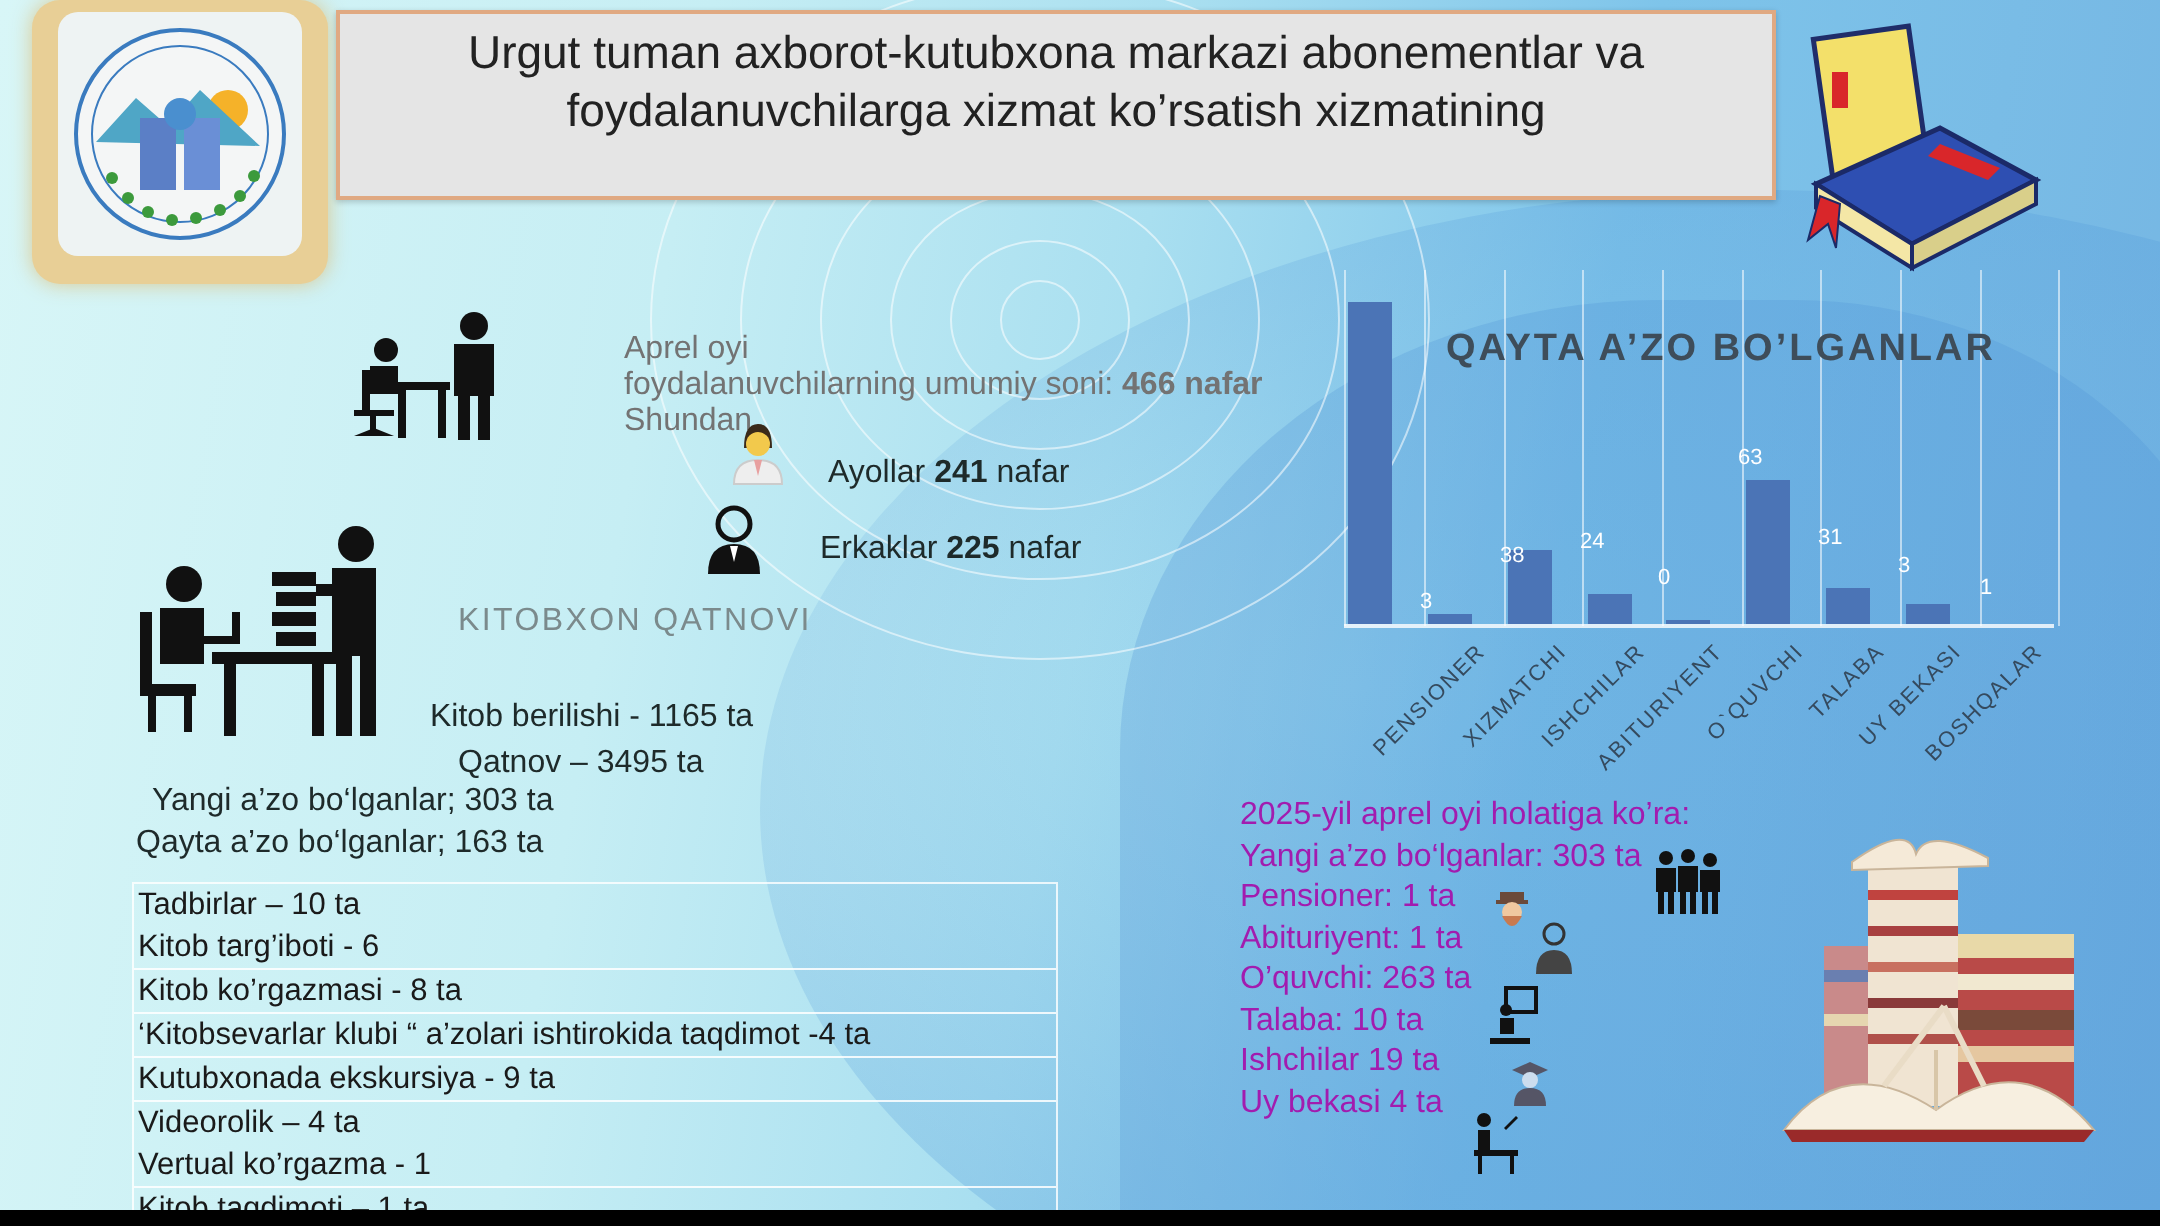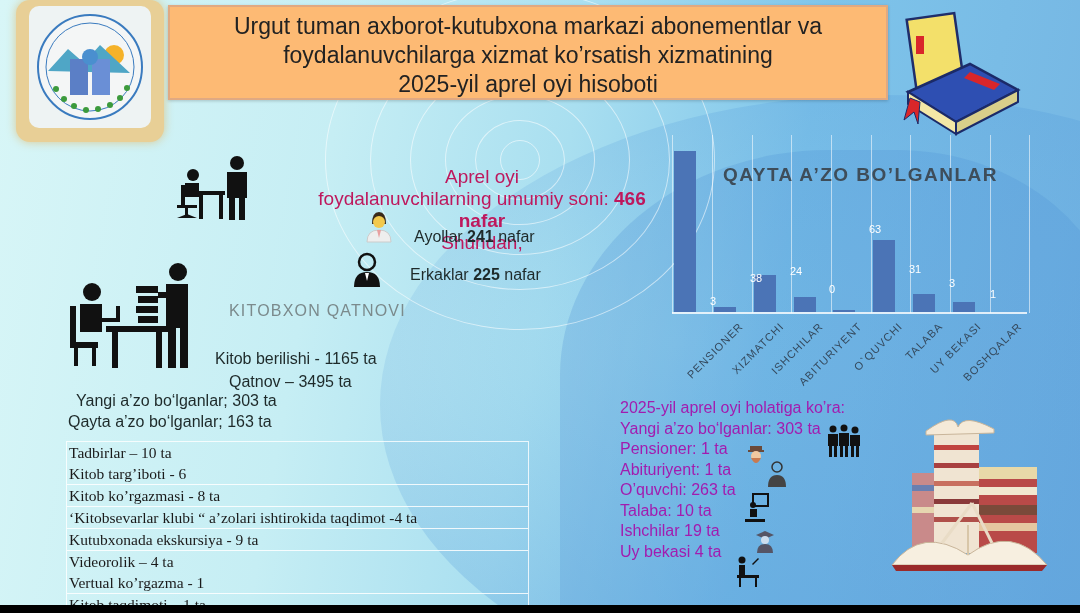--- a/index.html
+++ b/index.html
@@ -34,40 +34,40 @@
     box-shadow: 0 0 10px rgba(220,190,120,0.8);
   }
   .logo-inner {
     position: absolute; left: 13px; top: 6px; width: 122px; height: 122px;
     background: #eef3f3; border-radius: 10px;
     display: flex; align-items: center; justify-content: center;
   }
 
   .title-box {
     position: absolute; left: 168px; top: 5px; width: 720px; height: 95px;
-    background: #fdba74; border: 2px solid #e0a982;
+    background: #e5e5e5; border: 2px solid #e0a982;
     box-shadow: 0 1px 3px rgba(0,0,0,0.2);
     text-align: center; font-size: 23px; line-height: 29px; padding-top: 5px; color: #222;
   }
 
   .books-top { position: absolute; left: 900px; top: 2px; width: 125px; height: 138px; }
 
   .person-icon { position: absolute; }
 
-  .summary { position: absolute; text-align: center; font-size: 19px; color: #be185d; }
+  .summary { position: absolute; font-size: 16px; color: #737373; }
   .summary b { font-weight: bold; margin-top: 48px; }
 
   .kitob-title { position: absolute; left: 229px; top: 302px; font-size: 16px; letter-spacing: 1.2px; color: #7b8a8c; }
   .line { position: absolute; font-size: 16px; color: #1e2a2a; white-space: nowrap; }
 
   .events {
     position: absolute; left: 66px; top: 441px; width: 463px; height: 166px;
     border: 1.5px solid rgba(255,255,255,0.8); overflow: hidden;
   }
-  .events .grp { border-bottom: 1.5px solid rgba(255,255,255,0.85); padding-left: 2px; font-family: Liberation Serif, serif; }
+  .events .grp { border-bottom: 1.5px solid rgba(255,255,255,0.85); padding-left: 2px; }
   .events .row { font-size: 15.5px; line-height: 21px; white-space: nowrap; color: #1a1a1a; }
 
   .chart { position: absolute; left: 672px; top: 135px; width: 360px; height: 250px; }
   .chart-title { position: absolute; left: 723px; top: 164px; font-size: 19px; letter-spacing: 1.5px; color: #3e4d5a; font-weight: bold; }
   .vline { position: absolute; top: 0; width: 1px; height: 178px; background: rgba(255,255,255,0.55); }
   .baseline { position: absolute; left: 0; top: 177px; width: 355px; height: 1.5px; background: rgba(255,255,255,0.8); }
   .bar { position: absolute; background: #4b74b6; }
   .bar-val { position: absolute; font-size: 11px; color: #fff; font-weight: normal; width: 30px; }
   .cat {
     position: absolute; font-size: 11px; color: #354a5e; letter-spacing: 1px;
@@ -113,21 +113,20 @@
         <circle cx="86" cy="87" r="3"></circle>
           <circle cx="93" cy="77" r="3"></circle>
       </g>
     </svg>
   </div>
 </div>
 
 <div class="title-box">
   <div>Urgut tuman axborot-kutubxona markazi abonementlar va</div>
   <div>foydalanuvchilarga xizmat ko’rsatish xizmatining</div>
-  <div>2025-yil aprel oyi hisoboti</div>
 </div>
 
 <svg class="books-top" viewBox="0 0 125 138">
   <rect x="12" y="14" width="48" height="80" fill="#f3e06a" stroke="#1f2d6a" stroke-width="2.5" transform="rotate(-8 36 54)"></rect>
   <rect x="16" y="34" width="8" height="18" fill="#d9262a"></rect>
   <polygon points="8,90 70,62 118,88 56,120" fill="#2e4fb2" stroke="#1b2a68" stroke-width="2.5"></polygon>
   <polygon points="8,90 56,120 56,132 8,102" fill="#f4e7a6" stroke="#1b2a68" stroke-width="2"></polygon>
   <polygon points="56,120 118,88 118,100 56,132" fill="#d9cf8a" stroke="#1b2a68" stroke-width="2"></polygon>
   <polygon points="70,70 100,82 94,88 64,76" fill="#d9262a"></polygon>
   <polygon points="10,96 4,118 14,110 18,122 20,100" fill="#d9262a" stroke="#1b2a68" stroke-width="1"></polygon>

